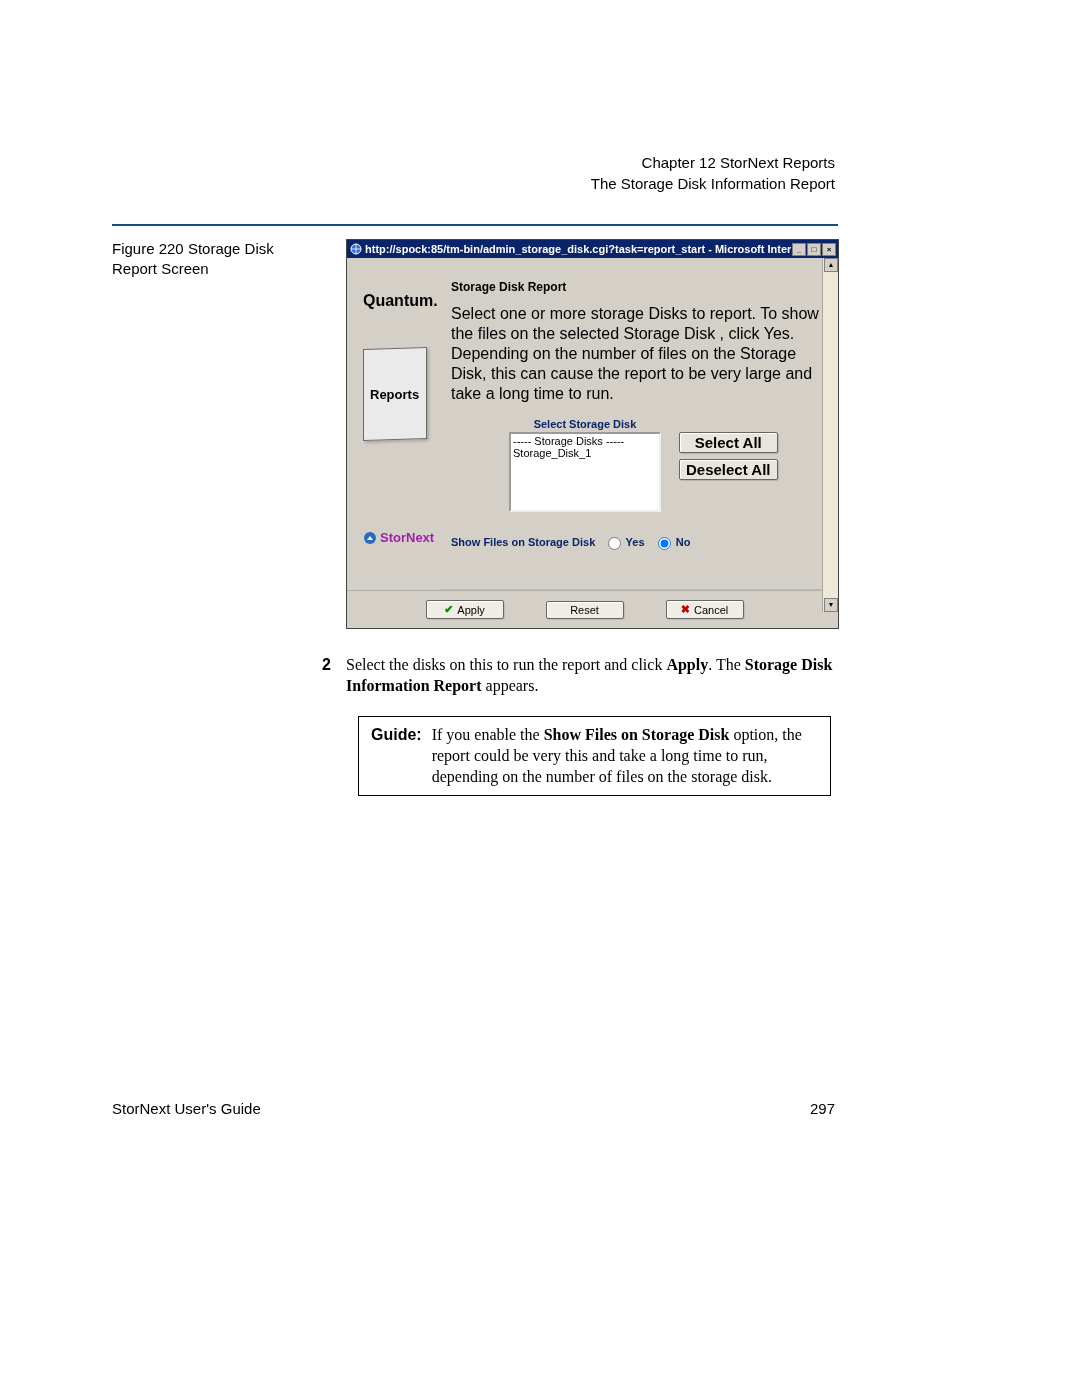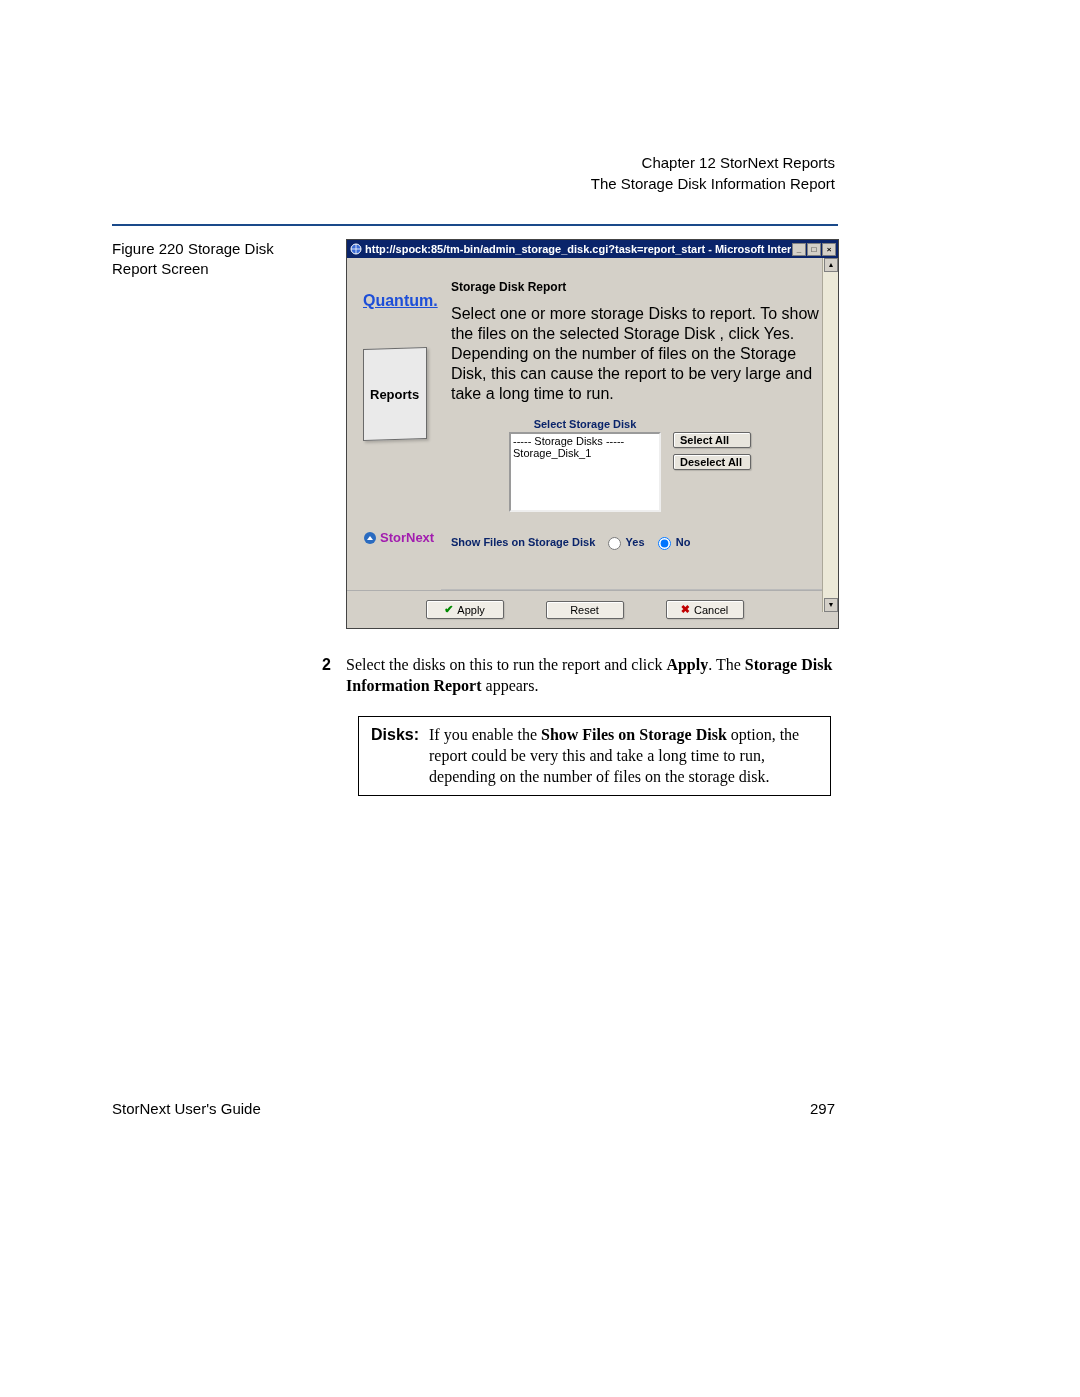--- a/index.html
+++ b/index.html
@@ -103,26 +103,25 @@
   }
   .scroll-thumb-top { top: 0; }
   .scroll-thumb-bot { bottom: 0; }
   .left-nav {
     width: 94px;
     background: #d4d0c8;
     padding: 34px 8px 8px 16px;
     border-right: 0;
   }
   .brand-logo {
-    color: #1d4ed8;
+    color: #000000;
     font-weight: bold;
     font-size: 16px;
     font-family: Arial;
     margin-bottom: 38px;
-    text-decoration: underline;
   }
   .reports-card {
     width: 64px;
     height: 92px;
     border: 1px solid #6a6a6a;
     background: #eaeaea;
     display: flex;
     align-items: center;
     justify-content: center;
     transform: skewY(-2deg);
@@ -158,21 +157,21 @@
     font-size: 12px;
     margin-bottom: 10px;
   }
   .report-desc {
     font-size: 16px;
     line-height: 1.25;
     margin-bottom: 14px;
   }
   .select-row {
     display: flex;
-    gap: 12px;
+    gap: 18px;
     align-items: flex-start;
     margin-left: 58px;
     margin-bottom: 24px;
   }
   .select-label {
     color: #0a246a;
     font-weight: bold;
     font-size: 11px;
     text-align: center;
     margin-bottom: 2px;
@@ -188,26 +187,26 @@
   .listbox div { white-space: nowrap; }
   .side-buttons {
     display: flex;
     flex-direction: column;
     gap: 6px;
     margin-top: 14px;
   }
   .gui-btn {
     min-width: 78px;
     padding: 1px 6px;
-    font-size: 11px;
+    font-size: 15px;
     font-weight: bold;
     border: 1px solid #666;
     background: #e8e5dd;
     border-radius: 2px;
-    text-align: left;
+    text-align: center;
     box-shadow: inset 1px 1px 0 #fff, 1px 1px 1px rgba(0,0,0,0.15);
   }
   .radio-row {
     color: #0a246a;
     font-weight: bold;
     font-size: 11px;
   }
   .radio-row label { font-weight: bold; margin: 0 4px 0 2px; }
   .radio-row input { vertical-align: middle; }
   .bottom-bar {
@@ -370,21 +369,21 @@
     <div class="scroll-thumb-bot">▼</div>
   </div>
 </div>
 
 <div class="body-text-block">
   <span class="step-number">2</span>
   <span>Select the disks on this to run the report and click </span><b>Apply</b><span>. The </span><b>Storage Disk Information Report</b><span> appears.</span>
 </div>
 
 <div class="note-box">
-  <div class="note-label">Disks:</div>
+  <div class="note-label">Guide:</div>
   <div>
     <span>If you enable the </span><b>Show Files on Storage Disk</b><span> option, the report could be very this and take a long time to run, depending on the number of files on the storage disk.</span>
   </div>
 </div>
 
 <div class="page-footer">
   <span>StorNext User's Guide</span>
   <span>297</span>
 </div>
 

